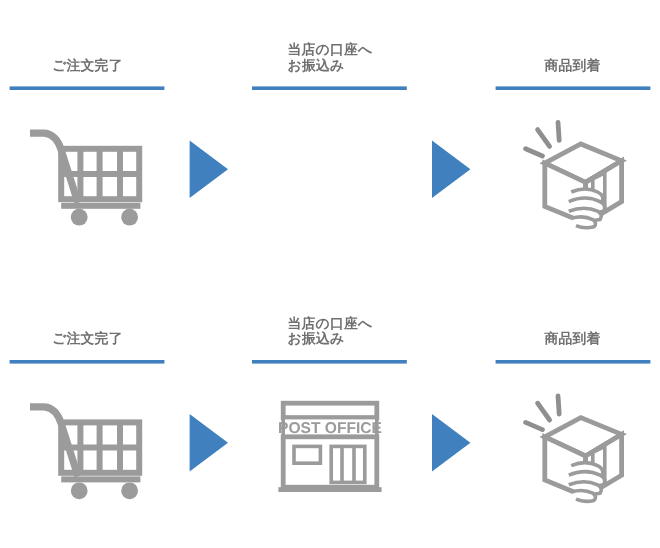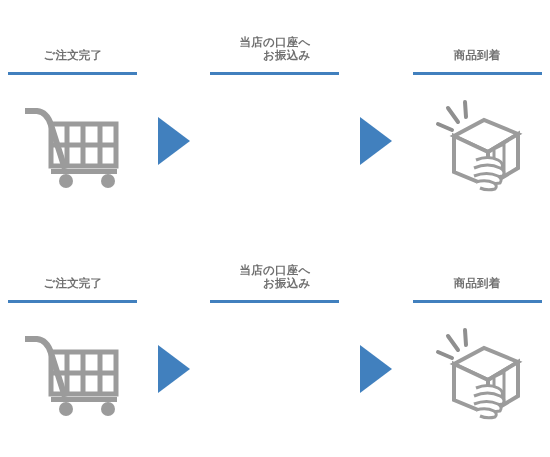--- a/index.html
+++ b/index.html
@@ -41,21 +41,21 @@
     position: relative;
     display: flex;
     flex-direction: column;
     align-items: center;
   }
   .step-title {
     color: #707070;
     font-size: 11.5px;
     font-weight: bold;
     line-height: 13px;
-    text-align: right;
+    text-align: left;
     height: 34px;
     display: flex;
     flex-direction: column;
     justify-content: flex-end;
     white-space: pre-line;
     letter-spacing: 0.2px;
   }
   .step-rule {
     width: 129px;
     height: 3px;
@@ -198,20 +198,41 @@
         <svg width="32" height="48" viewBox="0 0 32 48">
           <polygon points="0,0 32,24 0,48" fill="#4180be"></polygon>
         </svg>
       </div>
     </div>
 
     <div class="step">
       <div class="step-title">当店の口座へ
 お振込み</div>
       <div class="step-rule"></div>
+      <div class="step-icon">
+        <svg width="90" height="78" viewBox="0 0 90 78">
+
+          <rect x="6" y="2" width="78" height="12" fill="#ffffff" stroke="#9b9b9b" stroke-width="4"></rect>
+
+          <rect x="6" y="14" width="78" height="16" fill="#ffffff" stroke="#9b9b9b" stroke-width="3"></rect>
+          <text x="45" y="27" font-family="'Liberation Sans',sans-serif" font-size="13" font-weight="bold" fill="#9b9b9b" text-anchor="middle">POST OFFICE</text>
+
+          <rect x="6" y="30" width="78" height="42" fill="#ffffff" stroke="#9b9b9b" stroke-width="4"></rect>
+          <g fill="none" stroke="#9b9b9b" stroke-width="3">
+
+            <rect x="15" y="38" width="22" height="14"></rect>
+
+            <rect x="46" y="38" width="28" height="30"></rect>
+            <line x1="55" y1="38" x2="55" y2="68"></line>
+            <line x1="65" y1="38" x2="65" y2="68"></line>
+          </g>
+
+          <rect x="2" y="72" width="86" height="4" fill="#9b9b9b"></rect>
+        </svg>
+      </div>
     </div>
 
     <div class="arrow-cell">
       <div class="arrow-inner">
         <svg width="32" height="48" viewBox="0 0 32 48">
           <polygon points="0,0 32,24 0,48" fill="#4180be"></polygon>
         </svg>
       </div>
     </div>
 

